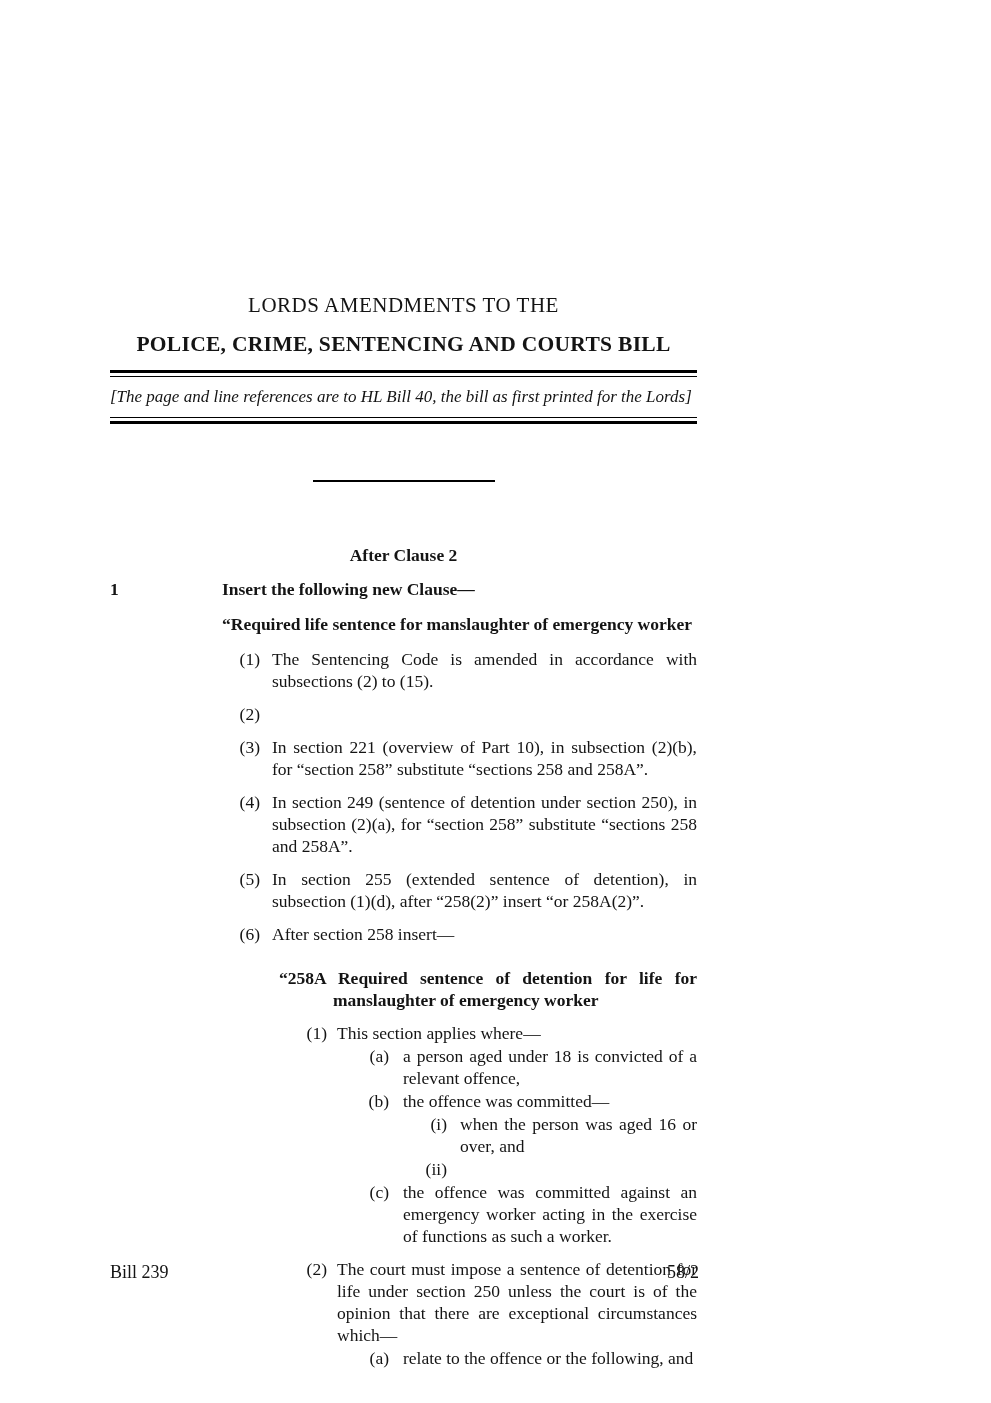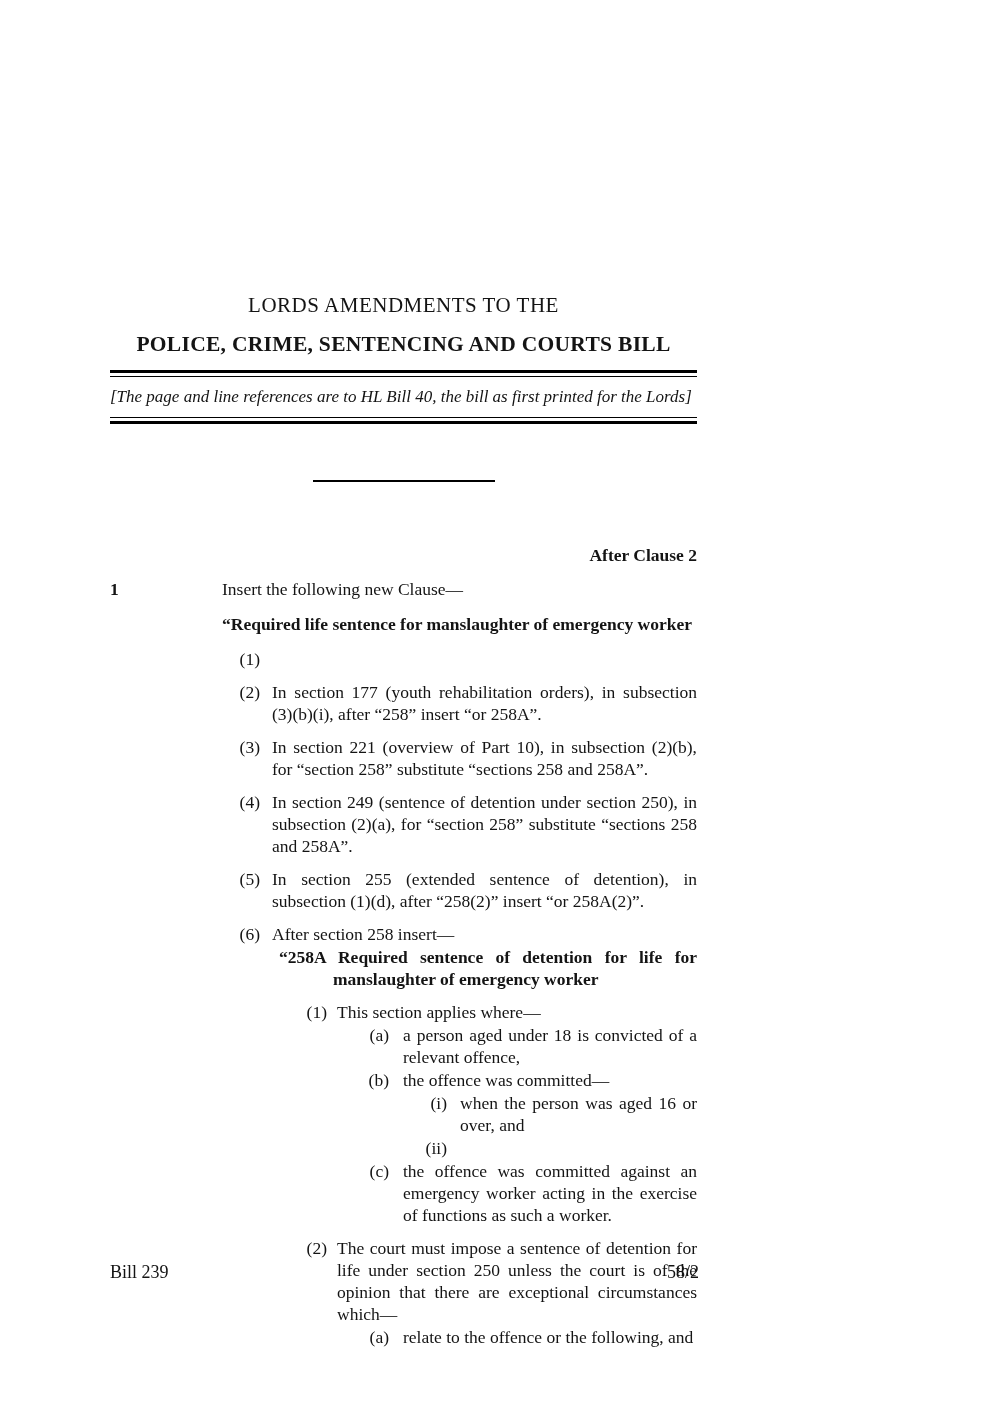--- a/index.html
+++ b/index.html
@@ -47,39 +47,39 @@
   }
   .divider {
     width: 182px;
     height: 2px;
     background: #000;
     margin: 56px auto 0 auto;
   }
   
   .section-heading {
     margin-top: 62px;
-    text-align: right;
+    text-align: center;
     font-weight: bold;
   }
   .amd-row { display: flex; margin-top: 12px; }
   .amd-num { flex: 0 0 112px; font-weight: bold; }
-  .amd-text { flex: 1; }
+  .amd-text { flex: 1; font-weight: bold; }
   .clause-title {
     margin-top: 13px;
     padding-left: 112px;
     font-weight: bold;
   }
   .item { display: flex; }
   .item .num { box-sizing: border-box; text-align: right; }
   .item .txt { flex: 1; text-align: justify; }
   .lvl1 { padding-left: 112px; margin-top: 11px; }
   .lvl1 .num { flex: 0 0 50px; padding-right: 12px; }
   .lvl1.first { margin-top: 13px; }
   .inserted-heading {
-    margin-top: 1px;
+    margin-top: 22px;
     padding-left: 223px;
     text-indent: -54px;
     font-weight: bold;
     text-align: justify;
   }
   .lvl2 { padding-left: 182px; margin-top: 11px; }
   .lvl2 .num { flex: 0 0 45px; padding-right: 10px; }
   .lvl3 { padding-left: 250px; margin-top: 1px; }
   .lvl3 .num { flex: 0 0 43px; padding-right: 14px; }
   .lvl4 { padding-left: 290px; margin-top: 1px; }
@@ -118,24 +118,24 @@
 
     <div class="amd-row">
       <span class="amd-num">1</span>
       <span class="amd-text">Insert the following new Clause—</span>
     </div>
 
     <div class="clause-title">“Required life sentence for manslaughter of emergency worker</div>
 
     <div class="item lvl1 first">
       <span class="num">(1)</span>
+      <span class="txt">The Sentencing Code is amended in accordance with subsections (2) to (15).</span>
     </div>
     <div class="item lvl1">
       <span class="num">(2)</span>
-      <span class="txt">In section 177 (youth rehabilitation orders), in subsection (3)(b)(i), after “258” insert “or 258A”.</span>
     </div>
     <div class="item lvl1">
       <span class="num">(3)</span>
       <span class="txt">In section 221 (overview of Part 10), in subsection (2)(b), for “section 258” substitute “sections 258 and 258A”.</span>
     </div>
     <div class="item lvl1">
       <span class="num">(4)</span>
       <span class="txt">In section 249 (sentence of detention under section 250), in subsection (2)(a), for “section 258” substitute “sections 258 and 258A”.</span>
     </div>
     <div class="item lvl1">

